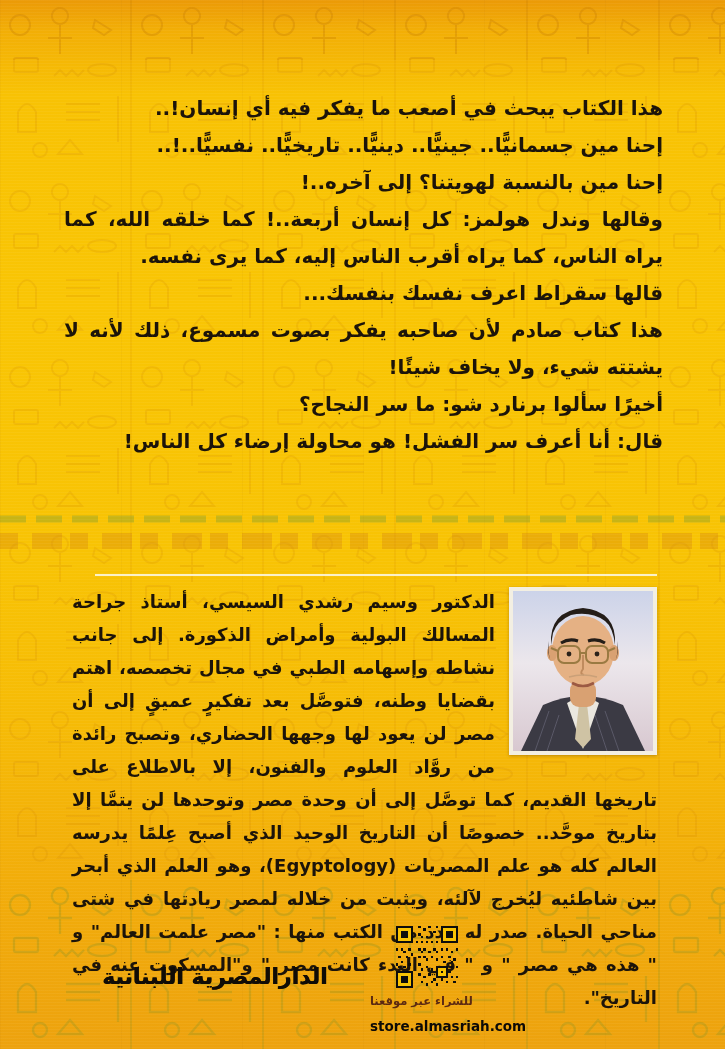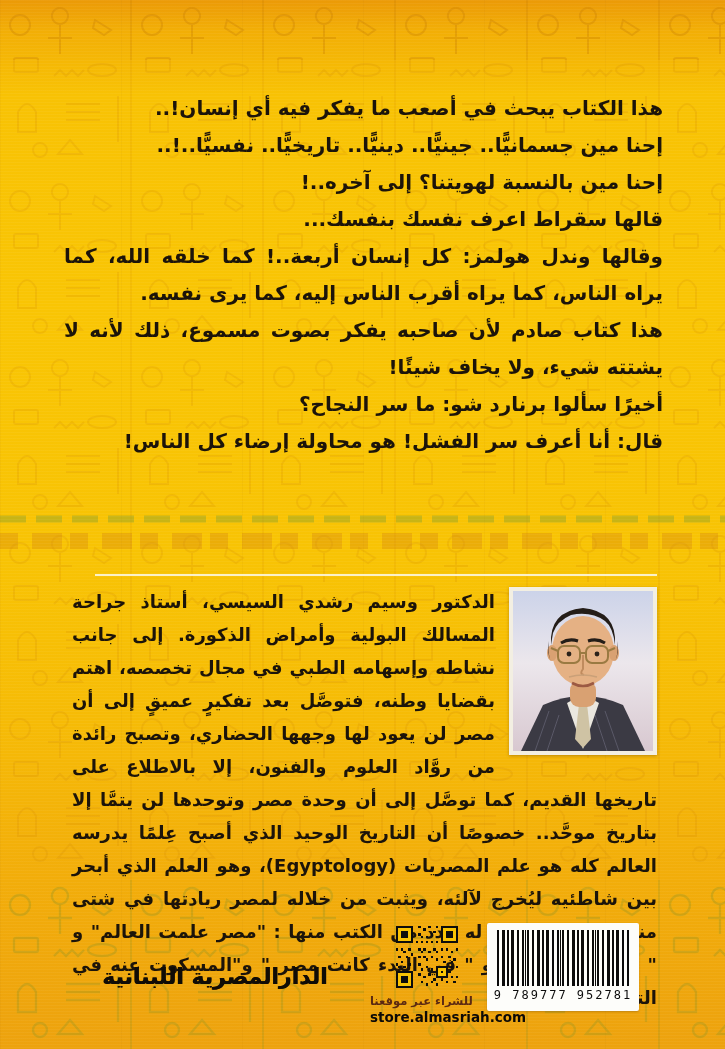--- a/index.html
+++ b/index.html
@@ -37,21 +37,21 @@
   }
   .photo-frame svg{display:block;}
   .publisher{
     position:absolute;top:964px;left:70px;
     direction:rtl;font-size:22px;font-weight:700;letter-spacing:0px;
     color:#100c06;text-shadow:.6px 0 0 #100c06;margin-left:32px;
   }
   .store{position:absolute;top:926px;left:370px;width:114px;text-align:left;}
   .store .qr{display:block;margin:0 auto;}
   .qr-caption{margin-top:6px;font-size:11.5px;font-weight:700;color:#5c2a12;direction:rtl;}
-  .store-url{margin-top:1px;font-size:13.5px;font-weight:800;color:#0d0a07;direction:ltr;}
+  .store-url{margin-top:10px;font-size:13.5px;font-weight:800;color:#0d0a07;direction:ltr;}
   .barcode{
     position:absolute;top:923px;left:487px;width:152px;height:88px;
     background:#fdfdfa;border-radius:2px;box-shadow:0 1px 2px rgba(90,50,0,.3);
     display:flex;flex-direction:column;align-items:center;justify-content:flex-start;
     padding-top:7px;box-sizing:border-box;
   }
   .bars{
     width:132px;height:56px;background-color:#fdfdfa;
     background-image:
       repeating-linear-gradient(90deg,#0b0b0b 0 2px,rgba(0,0,0,0) 2px 5px),
@@ -107,22 +107,22 @@
     <rect y="880" width="725" height="169" fill="url(#hg2)" opacity="0.30"></rect>
     <line x1="0" y1="519" x2="725" y2="519" stroke="#8fa32b" stroke-width="7" stroke-dasharray="26 10" opacity="0.45"></line>
     <line x1="0" y1="541" x2="725" y2="541" stroke="#d88d10" stroke-width="16" stroke-dasharray="18 14 30 8" opacity="0.40"></line>
   </svg>
   <div class="texture"></div>
 
   <section class="quotes">
     <p>هذا الكتاب يبحث في أصعب ما يفكر فيه أي إنسان!..</p>
     <p>إحنا مين جسمانيًّا.. جينيًّا.. دينيًّا.. تاريخيًّا.. نفسيًّا..!..</p>
     <p>إحنا مين بالنسبة لهويتنا؟ إلى آخره..!</p>
+    <p>وقالها وندل هولمز: كل إنسان أربعة..! كما خلقه الله، كما يراه الناس، كما يراه أقرب الناس إليه، كما يرى نفسه.</p>
     <p>قالها سقراط اعرف نفسك بنفسك...</p>
-    <p>وقالها وندل هولمز: كل إنسان أربعة..! كما خلقه الله، كما يراه الناس، كما يراه أقرب الناس إليه، كما يرى نفسه.</p>
     <p>هذا كتاب صادم لأن صاحبه يفكر بصوت مسموع، ذلك لأنه لا يشتته شيء، ولا يخاف شيئًا!</p>
     <p>أخيرًا سألوا برنارد شو: ما سر النجاح؟</p>
     <p>قال: أنا أعرف سر الفشل! هو محاولة إرضاء كل الناس!</p>
   </section>
 
   <div class="divider"></div>
 
   <section class="bio">
     <span class="photo-frame">
       <svg width="140" height="160" viewBox="0 0 140 160" xmlns="http://www.w3.org/2000/svg">
@@ -208,18 +208,14 @@
                  M24 20h1v1h-1z M24 16h1v1h-1z M22 14h1v1h-1z"></path>
         <rect x="16" y="16" width="5" height="5"></rect>
       </g>
       <rect x="17" y="17" width="3" height="3" fill="#f8c304"></rect>
       <rect x="18" y="18" width="1" height="1" fill="#0d0d0d"></rect>
     </svg>
     <div class="qr-caption">للشراء عبر موقعنا</div>
     <div class="store-url">store.almasriah.com</div>
   </div>
 
-  <div class="barcode">
-    <div class="bars"></div>
-    <div class="digits">9 789777 952781</div>
-  </div>
 
 </div>
 
 </body></html>

